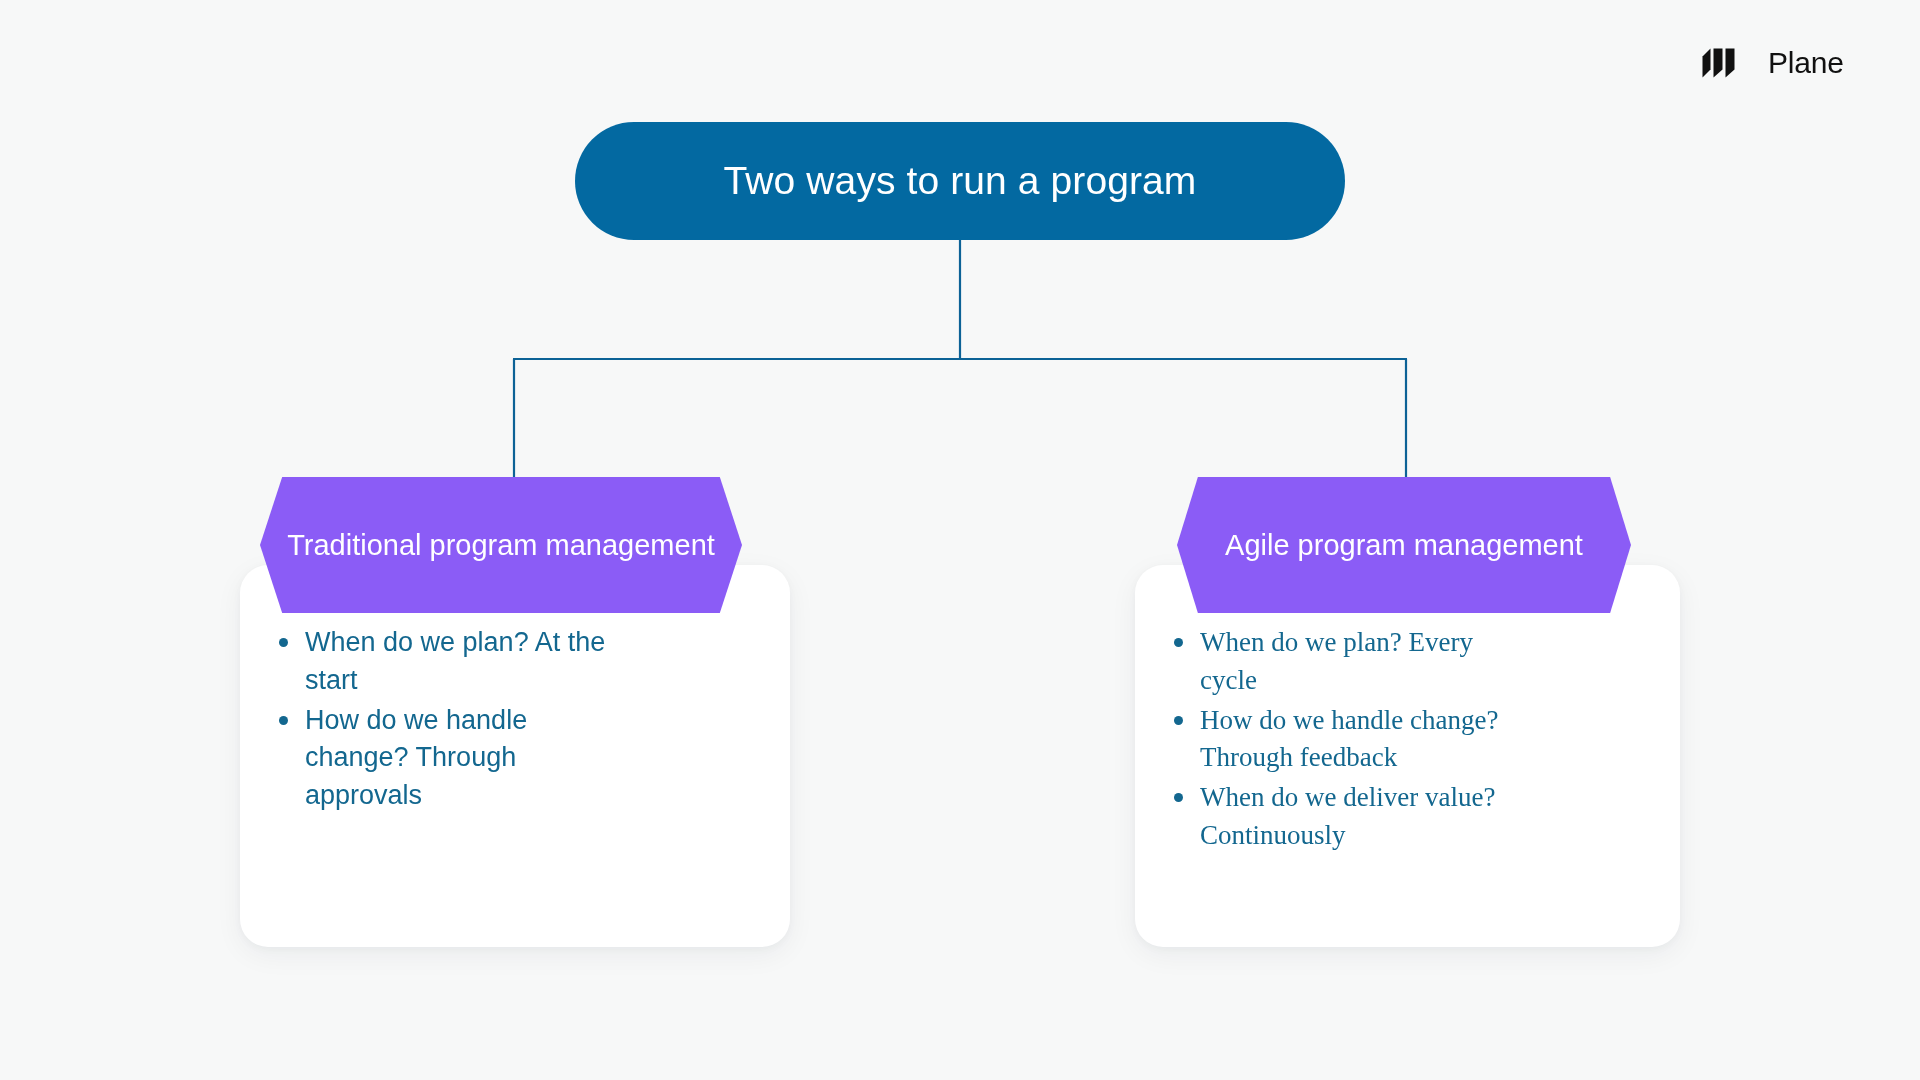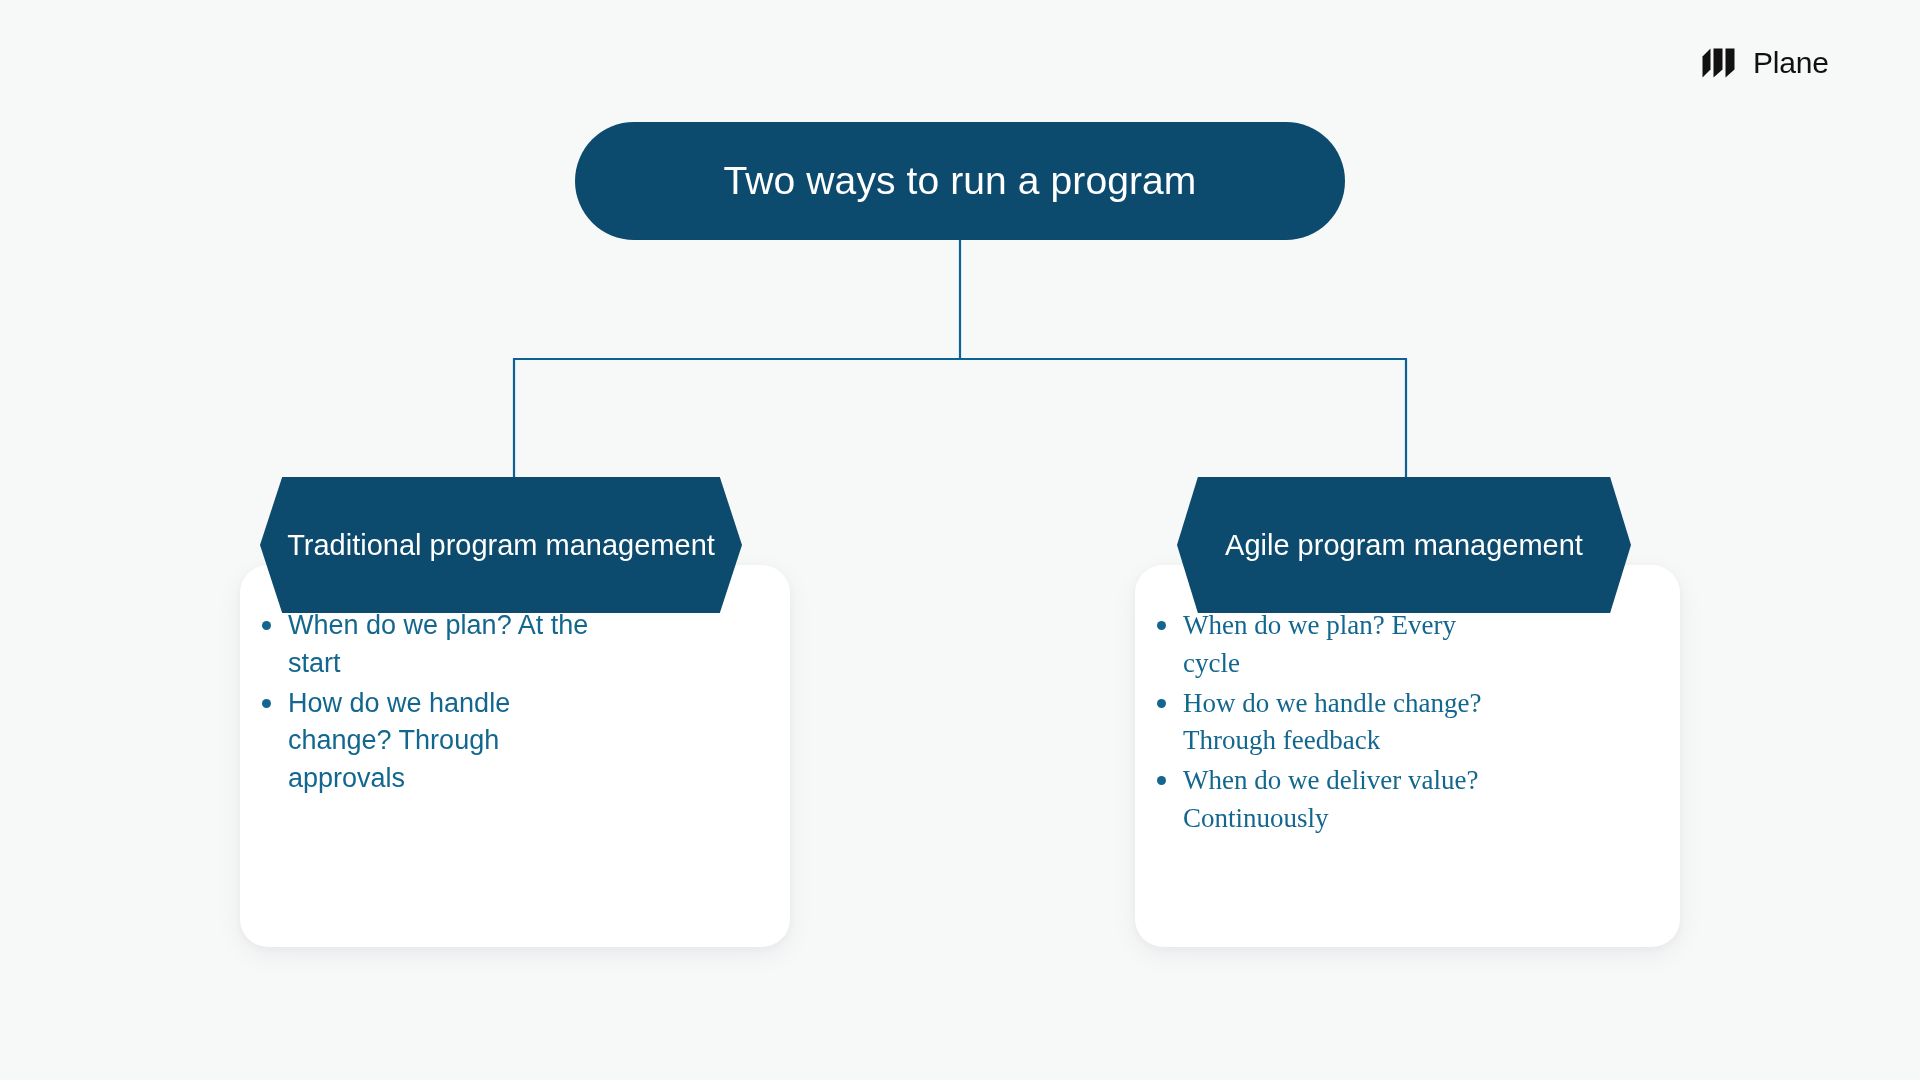--- a/index.html
+++ b/index.html
@@ -23,21 +23,21 @@
     height: 1080px;
   }
 
   
   .brand {
     position: absolute;
     left: 1702px;
     top: 48px;
     display: flex;
     align-items: center;
-    gap: 11px;
+    gap: 26px;
   }
   .brand-mark {
     width: 40px;
     height: 30px;
     display: block;
   }
   .brand-name {
     font-size: 30px;
     font-weight: 500;
     color: #111111;
@@ -54,21 +54,21 @@
     pointer-events: none;
   }
 
   
   .title-pill {
     position: absolute;
     left: 575px;
     top: 122px;
     width: 770px;
     height: 118px;
-    background: #0c4a6e;
+    background: #0369a1;
     border-radius: 59px;
     display: flex;
     align-items: center;
     justify-content: center;
     box-sizing: border-box;
   }
   .title-pill-label {
     color: #ffffff;
     font-size: 39px;
     font-weight: 400;
@@ -96,21 +96,21 @@
     box-shadow: 0 8px 28px rgba(20, 40, 60, 0.055),
                 0 2px 8px rgba(20, 40, 60, 0.035);
     box-sizing: border-box;
   }
   .branch-right .branch-card { width: 545px; }
 
   .branch-banner {
     position: absolute;
     top: 0;
     height: 136px;
-    background: #0c4a6e;
+    background: #8b5cf6;
     display: flex;
     align-items: center;
     justify-content: center;
     -webkit-clip-path: polygon(0% 50%, 4.6% 0%, 95.4% 0%, 100% 50%, 95.4% 100%, 4.6% 100%);
     clip-path: polygon(0% 50%, 4.6% 0%, 95.4% 0%, 100% 50%, 95.4% 100%, 4.6% 100%);
   }
   .branch-left .branch-banner {
     left: 20px;
     width: 482px;
   }
@@ -124,21 +124,21 @@
     font-weight: 400;
     line-height: 1.18;
     text-align: center;
     padding: 0 24px;
     box-sizing: border-box;
   }
 
   .branch-list {
     position: absolute;
     top: 130px;
-    margin: 0;
+    margin: 17px;
     padding: 0;
     list-style: none;
   }
   .branch-left .branch-list  { left: 12px; width: 360px; }
   .branch-right .branch-list { left: 12px; width: 360px; font-family: Liberation Serif, serif; }
 
   .branch-list-item {
     position: relative;
     color: #13678f;
     font-size: 27px;

